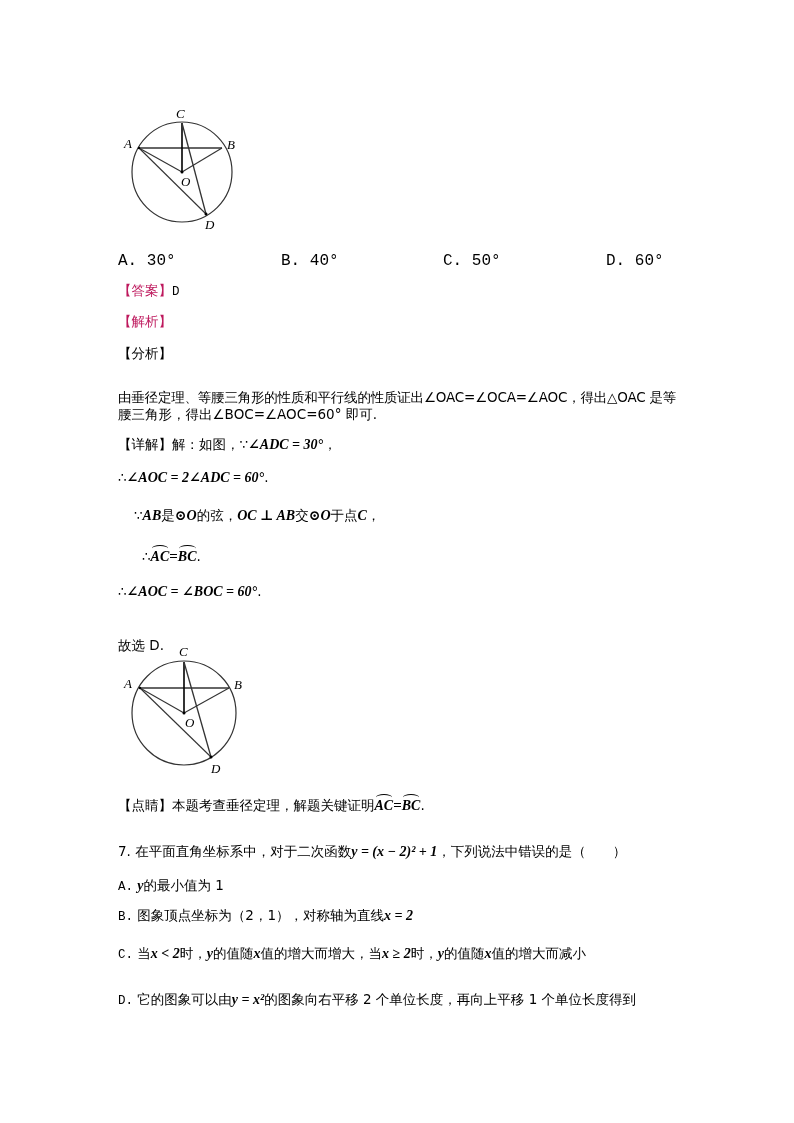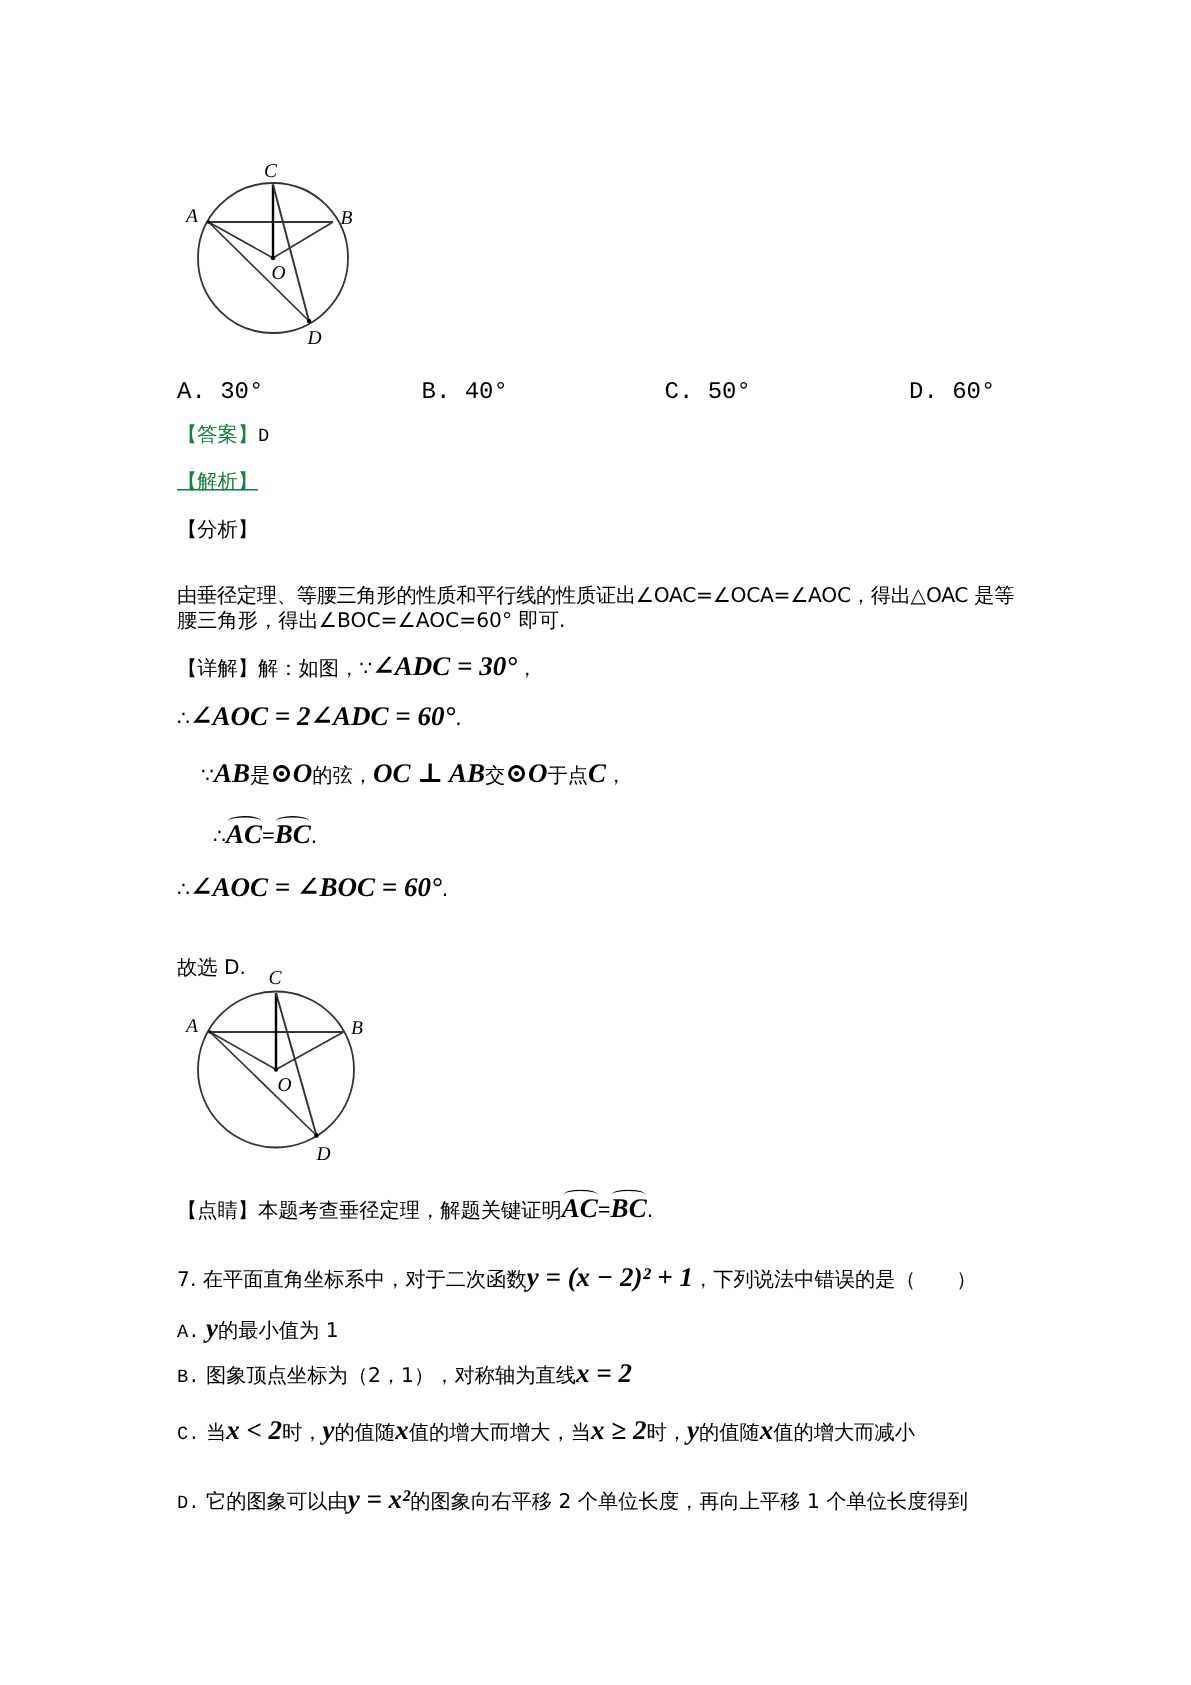--- a/index.html
+++ b/index.html
@@ -1,23 +1,23 @@
 <!DOCTYPE html>
 <html><head>
 <meta charset="utf-8">
 <style>
   html, body { margin: 0; padding: 0; background: #ffffff; }
   body { width: 794px; height: 1123px; position: relative; overflow: hidden;
          font-family: "DejaVu Sans", sans-serif; color: #000; }
   .abs { position: absolute; }
   .line { position: absolute; left: 118px; font-size: 13.5px; white-space: nowrap; line-height: 18px; }
   .mono { font-family: "Liberation Mono", "DejaVu Sans Mono", monospace; font-size: 12.5px; }
-  .math { font-family: "Liberation Serif", "DejaVu Serif", serif; font-style: italic; font-weight: bold; font-size: 18px; }
+  .math { font-family: "Liberation Serif", "DejaVu Serif", serif; font-style: italic; font-weight: bold; font-size: 14px; }
   .mathn { font-family: "Liberation Serif", "DejaVu Serif", serif; font-weight: bold; font-size: 15px; }
-  .hdr-blue { color: #15803d; }
+  .hdr-blue { color: #be185d; }
   .arc { position: relative; display: inline-block; }
   .arc::before { content: ""; position: absolute; left: 1px; right: 1px; top: -3px; height: 6px;
                  border-top: 1.5px solid #000; border-radius: 50% 50% 0 0; }
   .opt { position: absolute; top: 252px; font-family: "Liberation Mono", monospace; font-size: 16px; }
   svg text { font-family: "Liberation Serif", "DejaVu Serif", serif; font-style: italic; font-size: 13px; }
 </style>
 </head>
 <body>
 
 <svg class="abs" style="left:110px;top:100px;" width="160" height="140" viewBox="110 100 160 140">
@@ -40,21 +40,21 @@
 
 <div class="opt" style="left:118px;"><span>A.</span> <span>30°</span></div>
 <div class="opt" style="left:281px;text-align:right;"><span>B.</span> <span>40°</span></div>
 <div class="opt" style="left:443px;"><span>C.</span> <span>50°</span></div>
 <div class="opt" style="left:606px;"><span>D.</span> <span>60°</span></div>
 
 <div class="line" style="top:281px;">
   <span class="hdr-blue">【答案】</span><span class="mono">D</span>
 </div>
 
-<div class="line hdr-blue" style="top:312px;text-decoration:underline;">【解析】</div>
+<div class="line hdr-blue" style="top:312px;">【解析】</div>
 
 <div class="line" style="top:344px;">【分析】</div>
 <div class="line" style="top:388px;letter-spacing:-0.2px;">由垂径定理、等腰三角形的性质和平行线的性质证出∠OAC=∠OCA=∠AOC，得出△OAC 是等</div>
 <div class="line" style="top:405px;">腰三角形，得出∠BOC=∠AOC=60° 即可.</div>
 
 <div class="line" style="top:435px;">
   <span>【详解】</span><span>解：如图，</span><span>∵</span><span class="math">∠ADC = 30°</span><span>，</span>
 </div>
 
 <div class="line" style="top:468px;text-align:center;">

